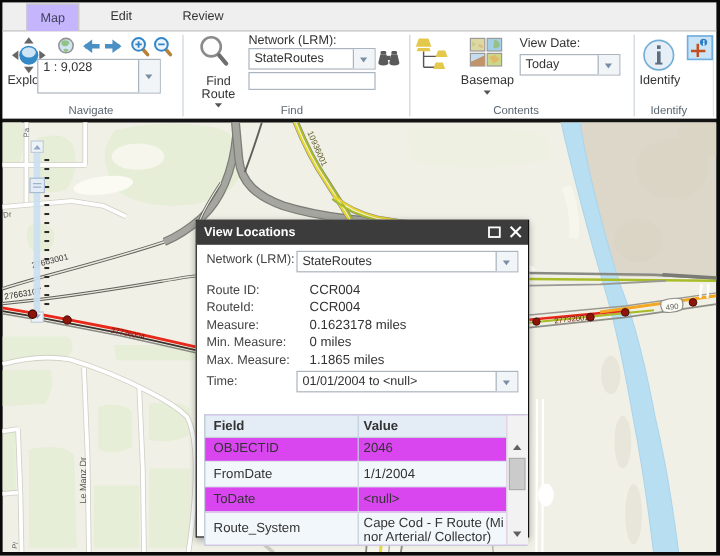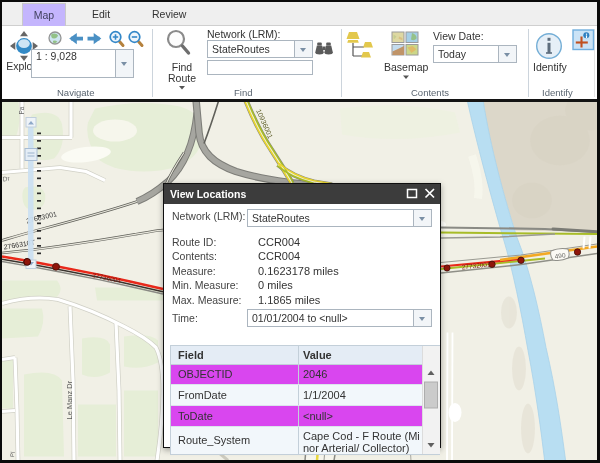--- a/index.html
+++ b/index.html
@@ -350,21 +350,21 @@
     </svg>
   </div>
 
   <div class="dl" style="left:8px;top:26px;">Network (LRM):</div>
   <div class="abs combo" style="left:83px;top:25px;width:185px;height:18px;">
     <span class="ct" style="top:1.5px;font-size:10.5px;">StateRoutes</span>
       <span class="cbtn"></span>
   </div>
   <div class="dl" style="left:8px;top:52px;">Route ID:</div>
     <div class="dv" style="left:94px;top:52px;">CCR004</div>
-  <div class="dl" style="left:8px;top:66px;">Contents:</div>
+  <div class="dl" style="left:8px;top:66px;">RouteId:</div>
     <div class="dv" style="left:94px;top:66px;">CCR004</div>
   <div class="dl" style="left:8px;top:81px;">Measure:</div>
     <div class="dv" style="left:94px;top:81px;">0.1623178 miles</div>
   <div class="dl" style="left:8px;top:95px;">Min. Measure:</div>
     <div class="dv" style="left:94px;top:95px;">0 miles</div>
   <div class="dl" style="left:8px;top:110px;">Max. Measure:</div>
     <div class="dv" style="left:94px;top:110px;">1.1865 miles</div>
   <div class="dl" style="left:8px;top:128px;">Time:</div>
   <div class="abs combo" style="left:83px;top:125px;width:185px;height:18px;">
     <span class="ct" style="top:1.5px;font-size:10.5px;">01/01/2004 to &lt;null&gt;</span>

